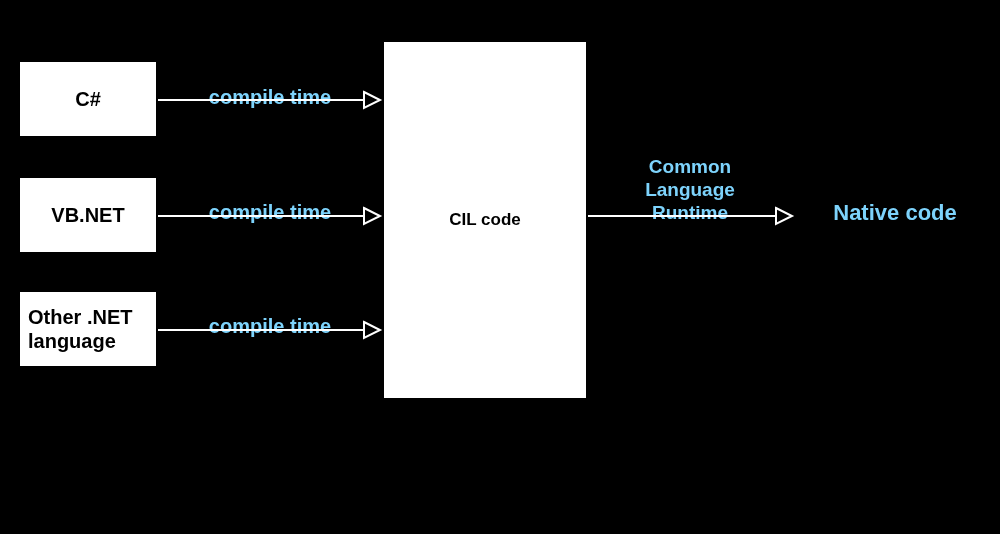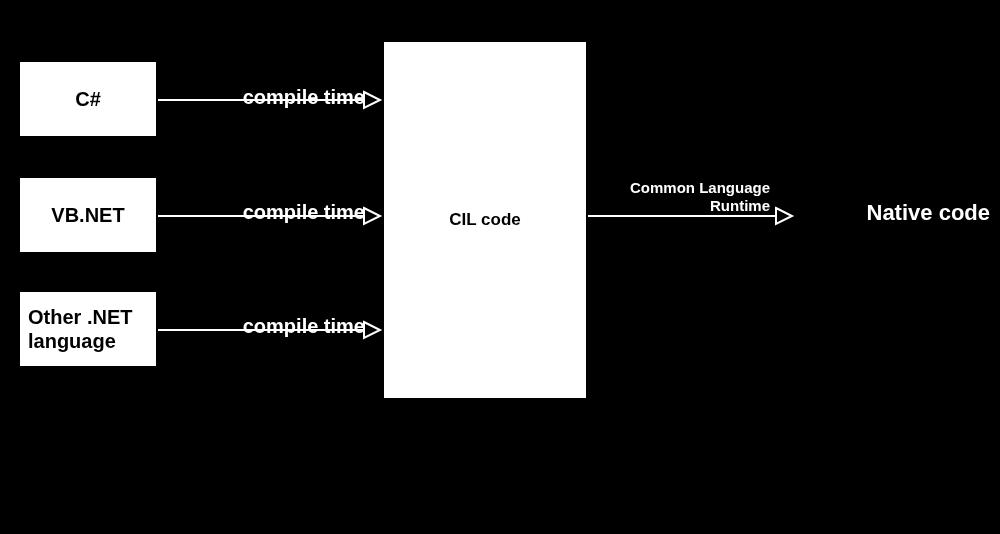--- a/index.html
+++ b/index.html
@@ -23,29 +23,29 @@
       padding: 8px;
     }
     .box-csharp { left: 18px; top: 60px; width: 140px; height: 78px; }
     .box-vbnet { left: 18px; top: 176px; width: 140px; height: 78px; }
     .box-other { left: 18px; top: 290px; width: 140px; height: 78px; justify-content: flex-start; text-align: left; line-height: 1.2; }
     .box-other span { align-self: center; }
     .box-cil { left: 382px; top: 40px; width: 206px; height: 360px; font-size: 17px; }
     
     .edge-label {
       position: absolute;
-      color: #ffffff;
+      color: #7dd3fc;
       font-size: 20px;
-      text-align: right;
+      text-align: center;
       line-height: 1.2;
     }
     .label-c1 { left: 175px; top: 85px; width: 190px; }
     .label-c2 { left: 175px; top: 200px; width: 190px; }
     .label-c3 { left: 175px; top: 314px; width: 190px; }
-    .label-clr { left: 610px; top: 179px; width: 160px; font-size: 15px; }
+    .label-clr { left: 610px; top: 156px; width: 160px; font-size: 19px; }
     .label-native { left: 800px; top: 200px; width: 190px; font-size: 22px; }
     
     svg.connector {
       position: absolute;
       pointer-events: none;
     }
   </style>
 </head>
 <body>
 

